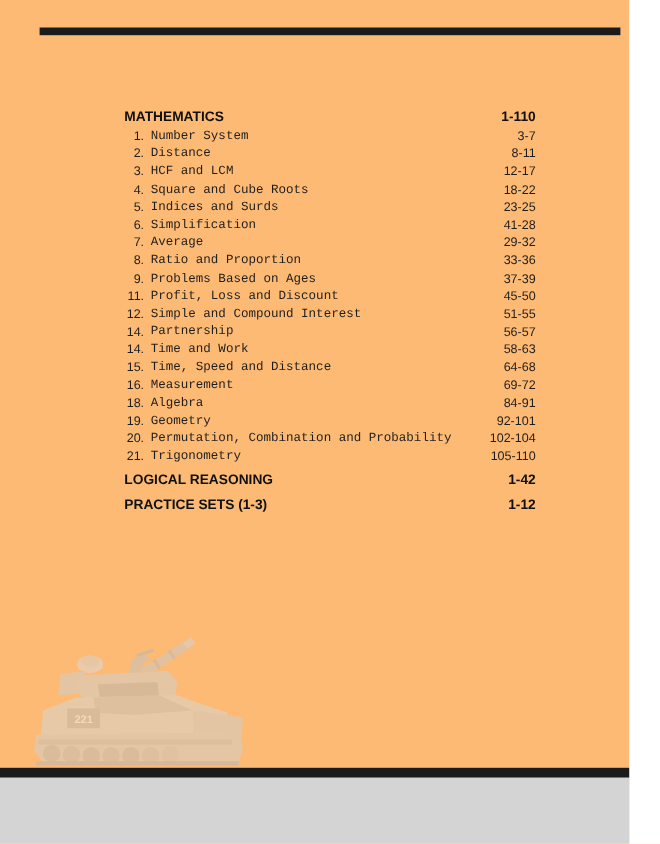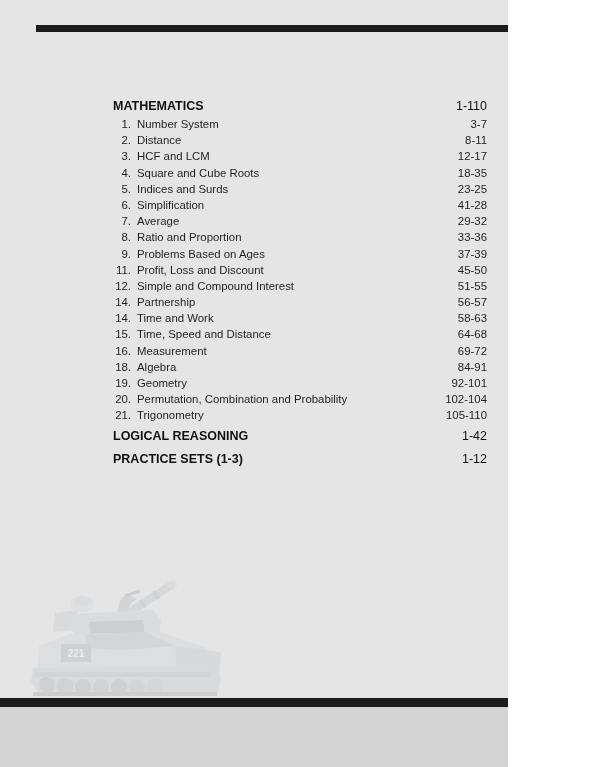--- a/index.html
+++ b/index.html
@@ -1,43 +1,43 @@
 <!DOCTYPE html>
 <html><head>
 <meta charset="utf-8">
 <style>
   html,body{margin:0;padding:0;background:#ffffff;}
   .page{
-    position:relative;width:508px;height:767px;overflow:hidden;
-    background:#e5e5e5;
+    position:relative;width:572px;height:767px;overflow:hidden;
+    background:#fdba74;
     font-family:"Liberation Sans", sans-serif;
     color:#1e1e1e;
   }
   .top-rule{
     position:absolute;left:36px;top:25px;width:528px;height:7px;
     background:#1b1b1b;
   }
   .toc{
     position:absolute;left:107px;top:97px;width:380px;
   }
   .sec-head{
     display:flex;justify-content:space-between;align-items:center;
     height:18px;line-height:18px;
     font-size:12.5px;font-weight:bold;color:#101010;
     padding-left:6px;
   }
-  .sec-head .sec-pages{font-size:12.5px;font-weight:normal;}
+  .sec-head .sec-pages{font-size:12.5px;font-weight:bold;}
   .items{margin-top:1px;}
   .item-row{
     display:flex;align-items:center;
     height:16.2px;line-height:16.2px;
     font-size:11.4px;color:#1e1e1e;
   }
   .item-num{width:24px;text-align:right;flex:0 0 24px;}
-  .item-title{flex:1;margin-left:6px;}
+  .item-title{flex:1;margin-left:6px;font-family:Liberation Mono, monospace;}
   .item-pages{text-align:left;white-space:nowrap;}
   .head-logical{margin-top:3px;align-items:flex-end;}
   .head-practice{margin-top:5px;}
   .tank{
     position:absolute;left:25px;top:568px;width:215px;height:132px;
   }
   .bottom-bar{
     position:absolute;left:0;top:698px;width:600px;height:9px;
     background:#1b1b1b;
   }
@@ -72,21 +72,21 @@
           <span class="item-pages">8-11</span>
         </div>
         <div class="item-row">
           <span class="item-num">3.</span>
           <span class="item-title">HCF and LCM</span>
           <span class="item-pages">12-17</span>
         </div>
         <div class="item-row">
           <span class="item-num">4.</span>
           <span class="item-title">Square and Cube Roots</span>
-          <span class="item-pages">18-35</span>
+          <span class="item-pages">18-22</span>
         </div>
         <div class="item-row">
           <span class="item-num">5.</span>
           <span class="item-title">Indices and Surds</span>
           <span class="item-pages">23-25</span>
         </div>
         <div class="item-row">
           <span class="item-num">6.</span>
           <span class="item-title">Simplification</span>
           <span class="item-pages">41-28</span>

